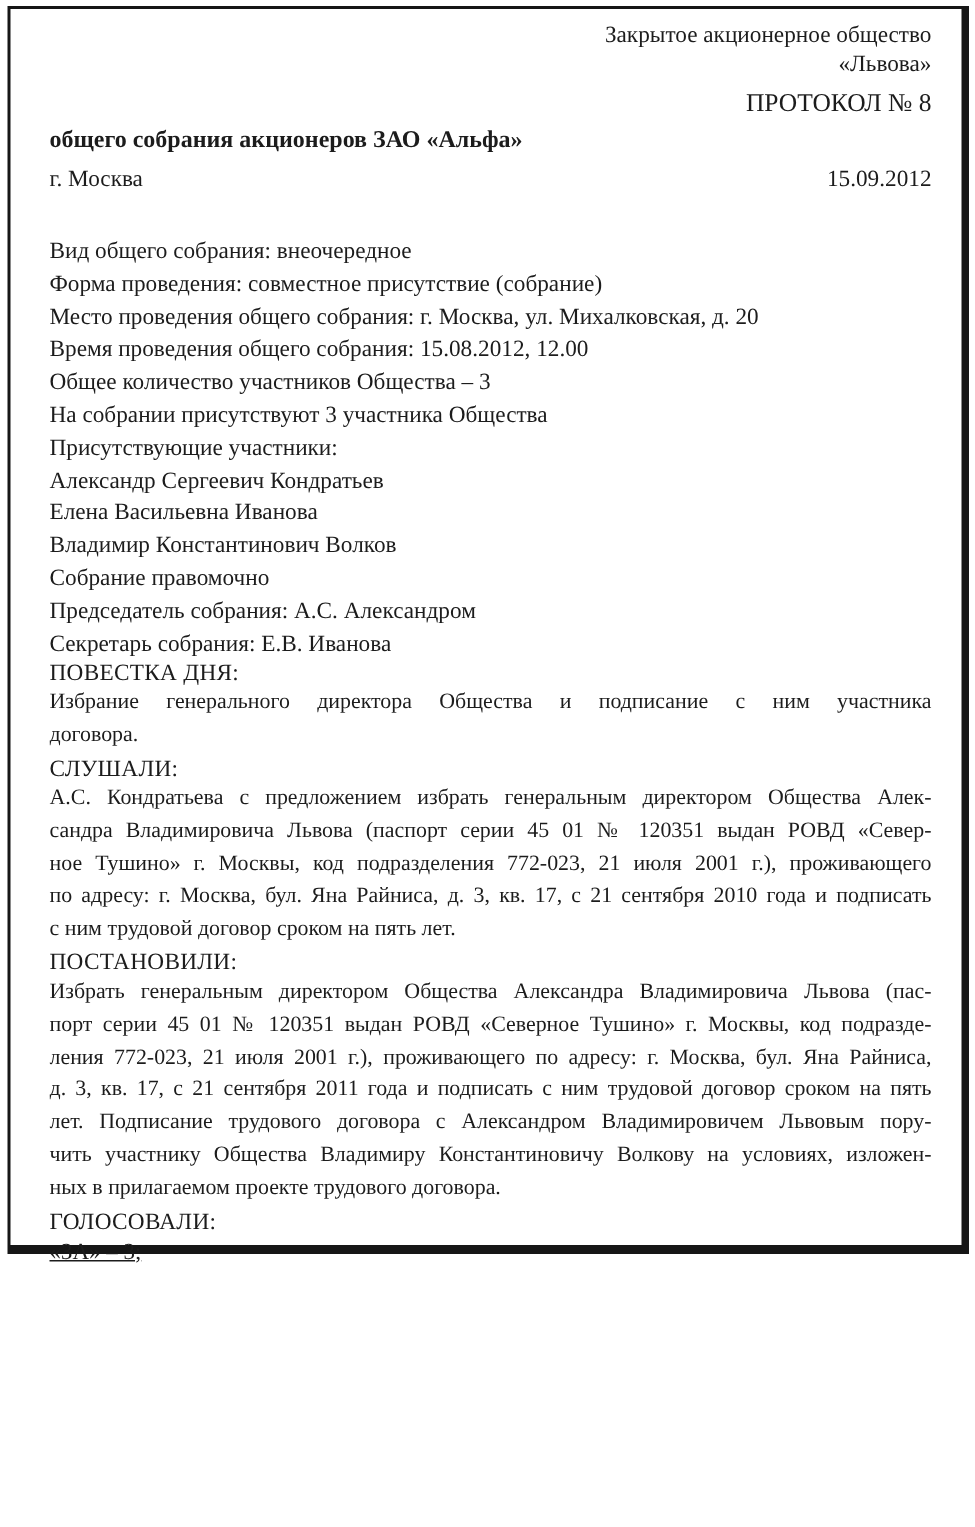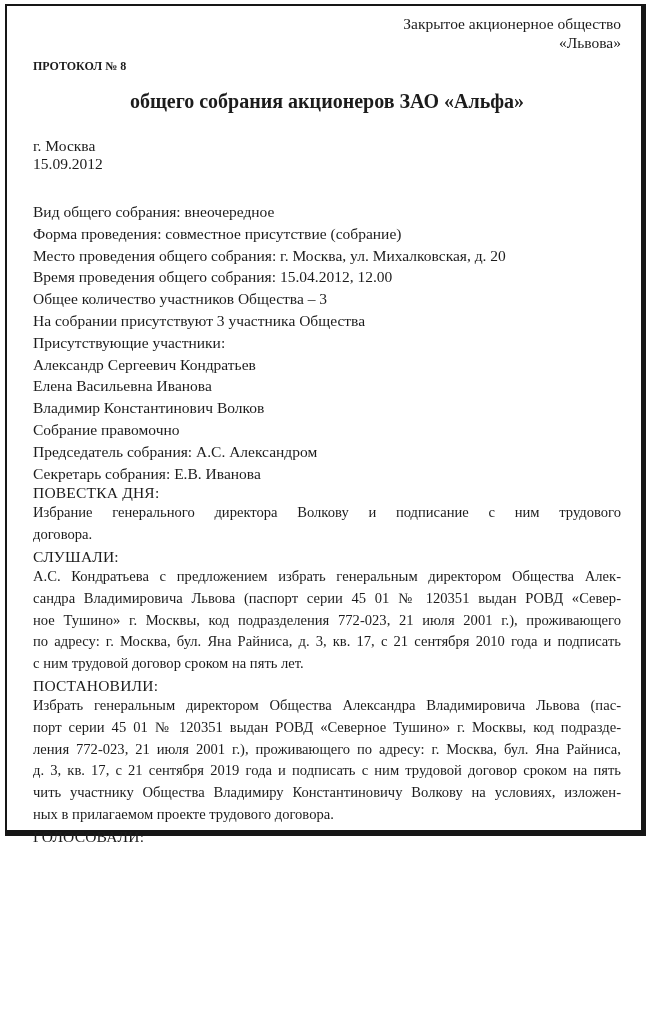--- a/index.html
+++ b/index.html
@@ -20,23 +20,23 @@
     border-width: 2px 5px 6px 2px;
     box-sizing: border-box;
   }
   .inner {
     position: relative;
     padding: 8px 20px 0 26px;
     height: 100%;
     box-sizing: border-box;
   }
   .hdr-right { text-align: right; font-size: 15.5px; line-height: 19px; }
-  .title { text-align: left; font-weight: bold; font-size: 12px; margin-top: 7px; }
-  .subtitle { text-align: center; font-weight: bold; font-size: 20px; margin-top: 16px; }
-  .city-date { display: flex; justify-content: space-between; font-size: 15.5px; margin-top: 24px; flex-direction: column; }
+  .title { text-align: right; font-weight: normal; font-size: 17px; margin-top: 7px; }
+  .subtitle { text-align: left; font-weight: bold; font-size: 16px; margin-top: 6px; }
+  .city-date { display: flex; justify-content: space-between; font-size: 15.5px; margin-top: 8px; }
   .meta { margin-top: 28px; font-size: 15.5px; }
   .meta .jline { line-height: 19.4px; text-align: left; }
   .section { margin-top: 0; }
   .sec-head { font-size: 15.5px; letter-spacing: 0.2px; }
   .para { font-size: 14.6px; }
   .para .jline { line-height: 21.8px; text-align: justify; text-align-last: justify; overflow: hidden; }
   .para .jline.last { text-align: right; text-align-last: left; }
   .plain .jline { line-height: 21.8px; text-align: center; text-align-last: left; }
   .gap24 { }
   .gap22 { margin-top: 2px; }
@@ -62,36 +62,36 @@
 
       <div class="city-date">
         <span>г. Москва</span>
         <span>15.09.2012</span>
       </div>
 
       <div class="meta plain">
           <div class="jline">Вид общего собрания: внеочередное</div>
           <div class="jline">Форма проведения: совместное присутствие (собрание)</div>
           <div class="jline">Место проведения общего собрания: г. Москва, ул. Михалковская, д. 20</div>
-          <div class="jline">Время проведения общего собрания: 15.04.2012, 12.00</div>
+          <div class="jline">Время проведения общего собрания: 15.08.2012, 12.00</div>
           <div class="jline">Общее количество участников Общества – 3</div>
           <div class="jline">На собрании присутствуют 3 участника Общества</div>
           <div class="jline">Присутствующие участники:</div>
           <div class="jline">Александр Сергеевич Кондратьев</div>
           <div class="jline">Елена Васильевна Иванова</div>
           <div class="jline">Владимир Константинович Волков</div>
           <div class="jline">Собрание правомочно</div>
           <div class="jline">Председатель собрания: А.С. Александром</div>
           <div class="jline last">Секретарь собрания: Е.В. Иванова</div>
         </div>
 
       <div class="section gap24">
         <div class="sec-head">ПОВЕСТКА ДНЯ:</div>
         <div class="para">
-            <div class="jline">Избрание генерального директора Волкову и подписание с ним трудового</div>
+            <div class="jline">Избрание генерального директора Общества и подписание с ним участника</div>
             <div class="jline last">договора.</div>
           </div>
       </div>
 
       <div class="section gap22">
         <div class="sec-head">СЛУШАЛИ:</div>
         <div class="para">
             <div class="jline">А.С. Кондратьева с предложением избрать генеральным директором Общества Алек-</div>
             <div class="jline">сандра Владимировича Львова (паспорт серии 45 01 № 120351 выдан РОВД «Север-</div>
             <div class="jline">ное Тушино» г. Москвы, код подразделения 772-023, 21 июля 2001 г.), проживающего</div>
@@ -99,21 +99,22 @@
             <div class="jline last">с ним трудовой договор сроком на пять лет.</div>
           </div>
       </div>
 
       <div class="section gap22">
         <div class="sec-head">ПОСТАНОВИЛИ:</div>
         <div class="para">
             <div class="jline">Избрать генеральным директором Общества Александра Владимировича Львова (пас-</div>
             <div class="jline">порт серии 45 01 № 120351 выдан РОВД «Северное Тушино» г. Москвы, код подразде-</div>
             <div class="jline">ления 772-023, 21 июля 2001 г.), проживающего по адресу: г. Москва, бул. Яна Райниса,</div>
-            <div class="jline">д. 3, кв. 17, с 21 сентября 2019 года и подписать с ним трудовой договор сроком на пять</div>
+            <div class="jline">д. 3, кв. 17, с 21 сентября 2011 года и подписать с ним трудовой договор сроком на пять</div>
+            <div class="jline">лет. Подписание трудового договора с Александром Владимировичем Львовым пору-</div>
             <div class="jline">чить участнику Общества Владимиру Константиновичу Волкову на условиях, изложен-</div>
             <div class="jline last">ных в прилагаемом проекте трудового договора.</div>
           </div>
       </div>
 
       <div class="section gap22">
         <div class="sec-head">ГОЛОСОВАЛИ:</div>
         <div class="votes plain">
             <div class="jline">«ЗА» – 3;</div>
             <div class="jline">«ПРОТИВ» – 6;</div>

